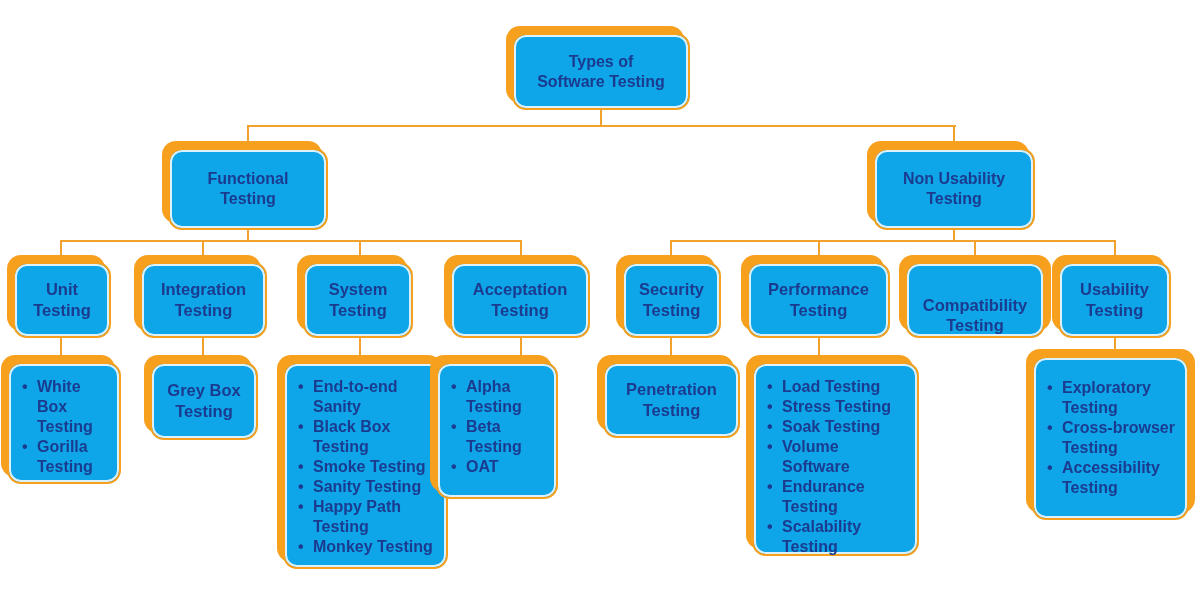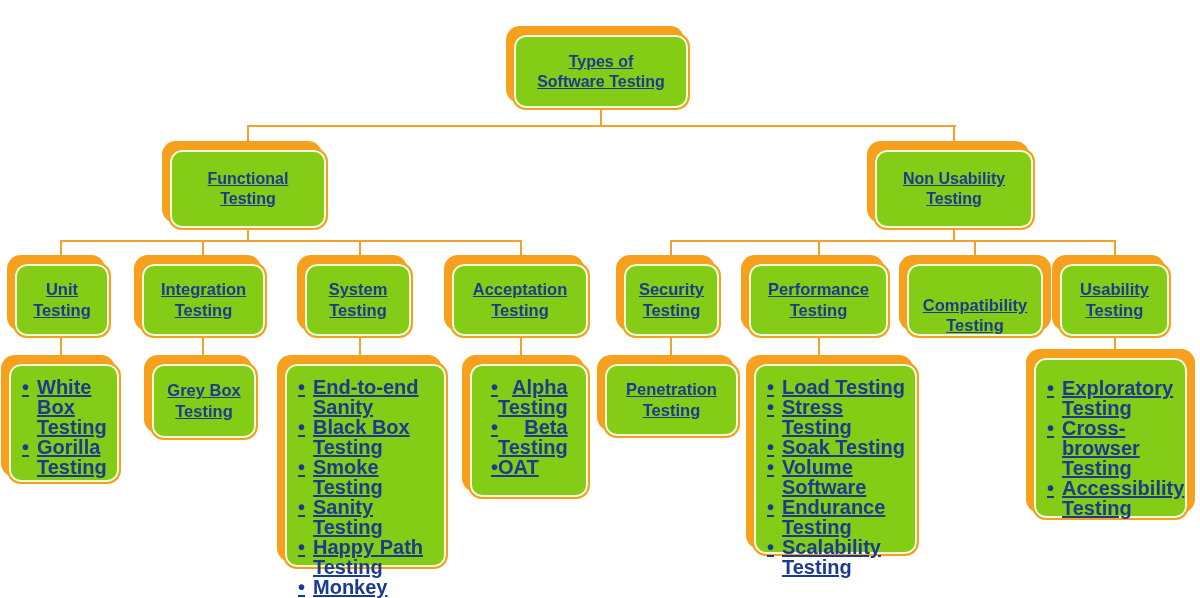--- a/index.html
+++ b/index.html
@@ -7,39 +7,38 @@
     position:relative;width:1200px;height:598px;background:#ffffff;overflow:hidden;
     font-family:"Liberation Sans","DejaVu Sans",sans-serif;
   }
   
   .vline,.hline{position:absolute;background:#F1A12C;z-index:1;}
   .vline{width:2px;}
   .hline{height:2px;}
   
   .node{
     position:absolute;z-index:2;
-    background:#84cc16;
+    background:#0ea5e9;
     border:2px solid #F6A01E;
     border-radius:14px;
     box-shadow:-6px -7px 0 #F6A01E, inset 0 0 0 2px rgba(255,255,255,.85);
     color:#1B3B8F;
     box-sizing:border-box;
-    text-decoration:underline;
   }
   .node.shadow-both{box-shadow:-6px -7px 0 #F6A01E, 6px -7px 0 #F6A01E, inset 0 0 0 2px rgba(255,255,255,.85);}
   .node.centered{
     display:flex;align-items:center;justify-content:center;
     text-align:center;white-space:pre-line;
     font-size:16.5px;font-weight:600;line-height:1.25;
   }
   .node.header{font-weight:700;font-size:16px;}
   
   .node.leaf{padding:13px 8px 10px 13px;}
   .leaf ul{list-style:none;margin:0;padding:0;}
-  .leaf li{display:flex;font-size:20px;font-weight:600;line-height:20px;}
+  .leaf li{display:flex;font-size:16px;font-weight:600;line-height:20px;}
   .leaf .bullet{flex:0 0 15px;}
   .leaf .bullet::before{content:"\2022";}
   .leaf .item-text{white-space:pre-line;}
 </style>
 </head>
 <body>
 
 <div class="canvas">
 
   <div class="vline" style="left:600px;top:110px;height:17px;"></div>
@@ -162,21 +161,21 @@
           <span class="item-text">Happy Path
 Testing</span>
         </li>
       <li>
           <span class="bullet"></span>
           <span class="item-text">Monkey Testing</span>
         </li>
     </ul>
   </div>
 
-  <div class="node leaf" style="left:468px;top:362px;width:122px;height:137px;text-align:right;">
+  <div class="node leaf" style="left:436px;top:362px;width:122px;height:137px;">
     <ul>
       <li>
           <span class="bullet"></span>
           <span class="item-text">Alpha
 Testing</span>
         </li>
       <li>
           <span class="bullet"></span>
           <span class="item-text">Beta
 Testing</span>

